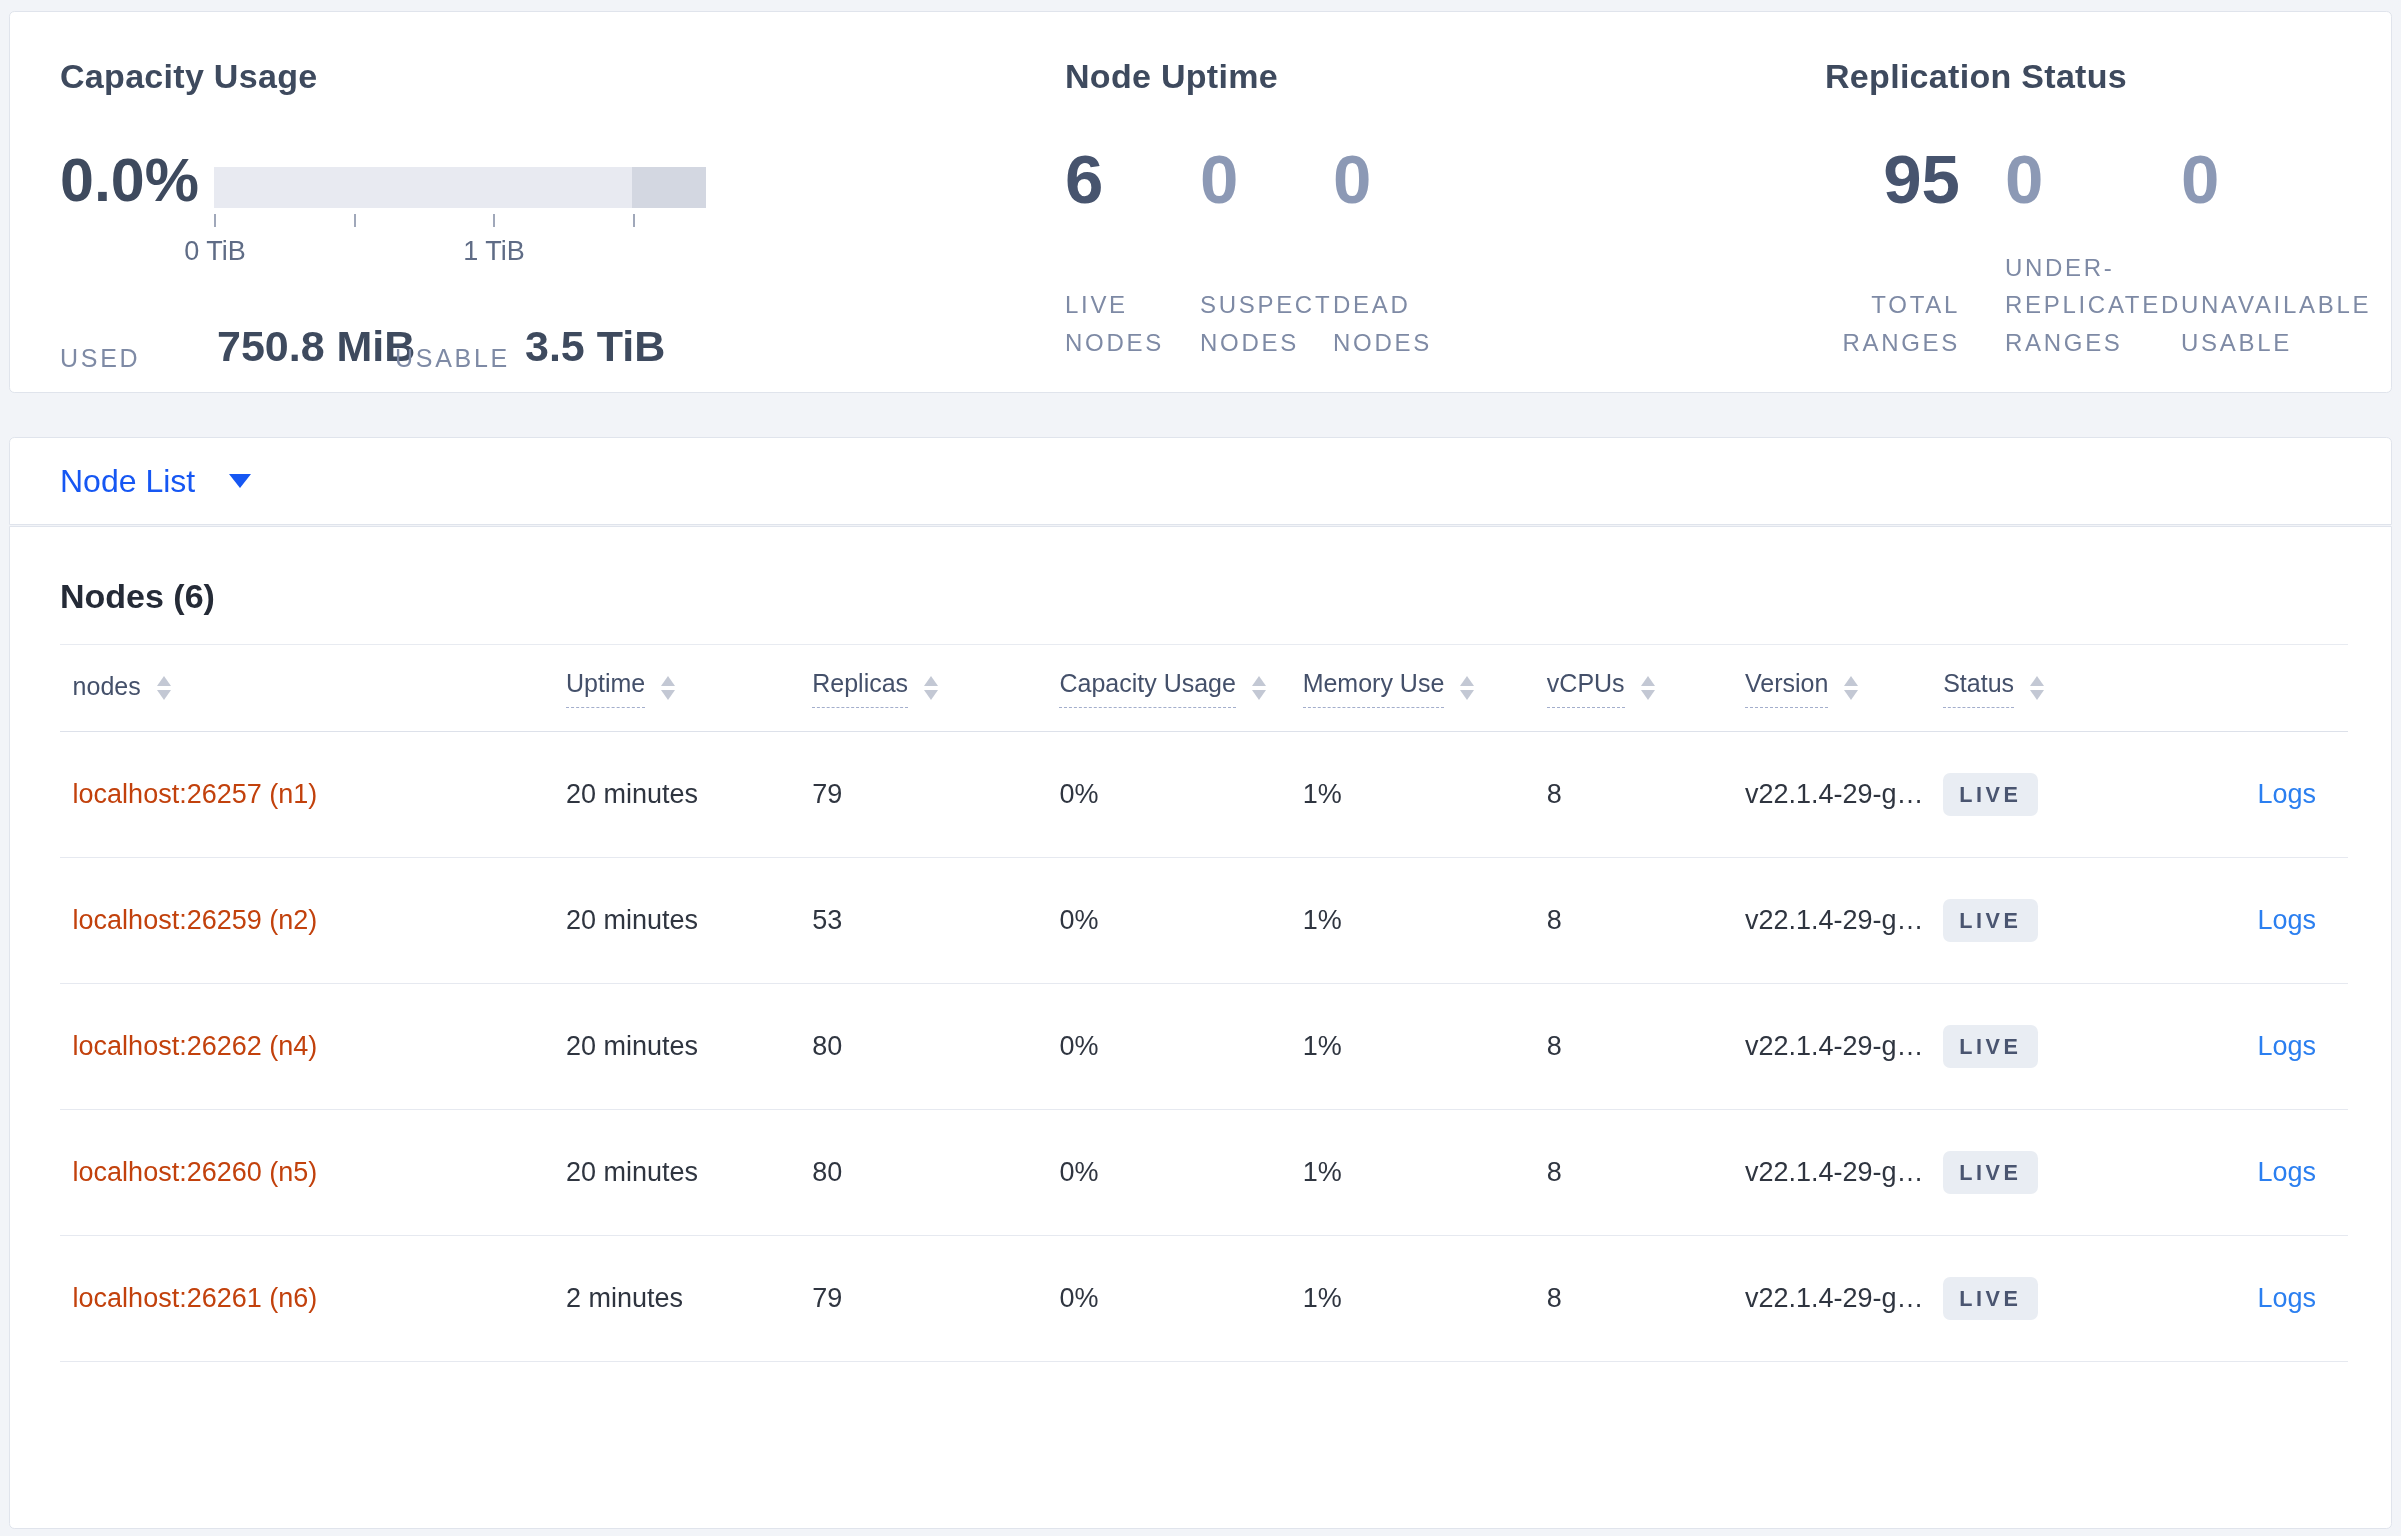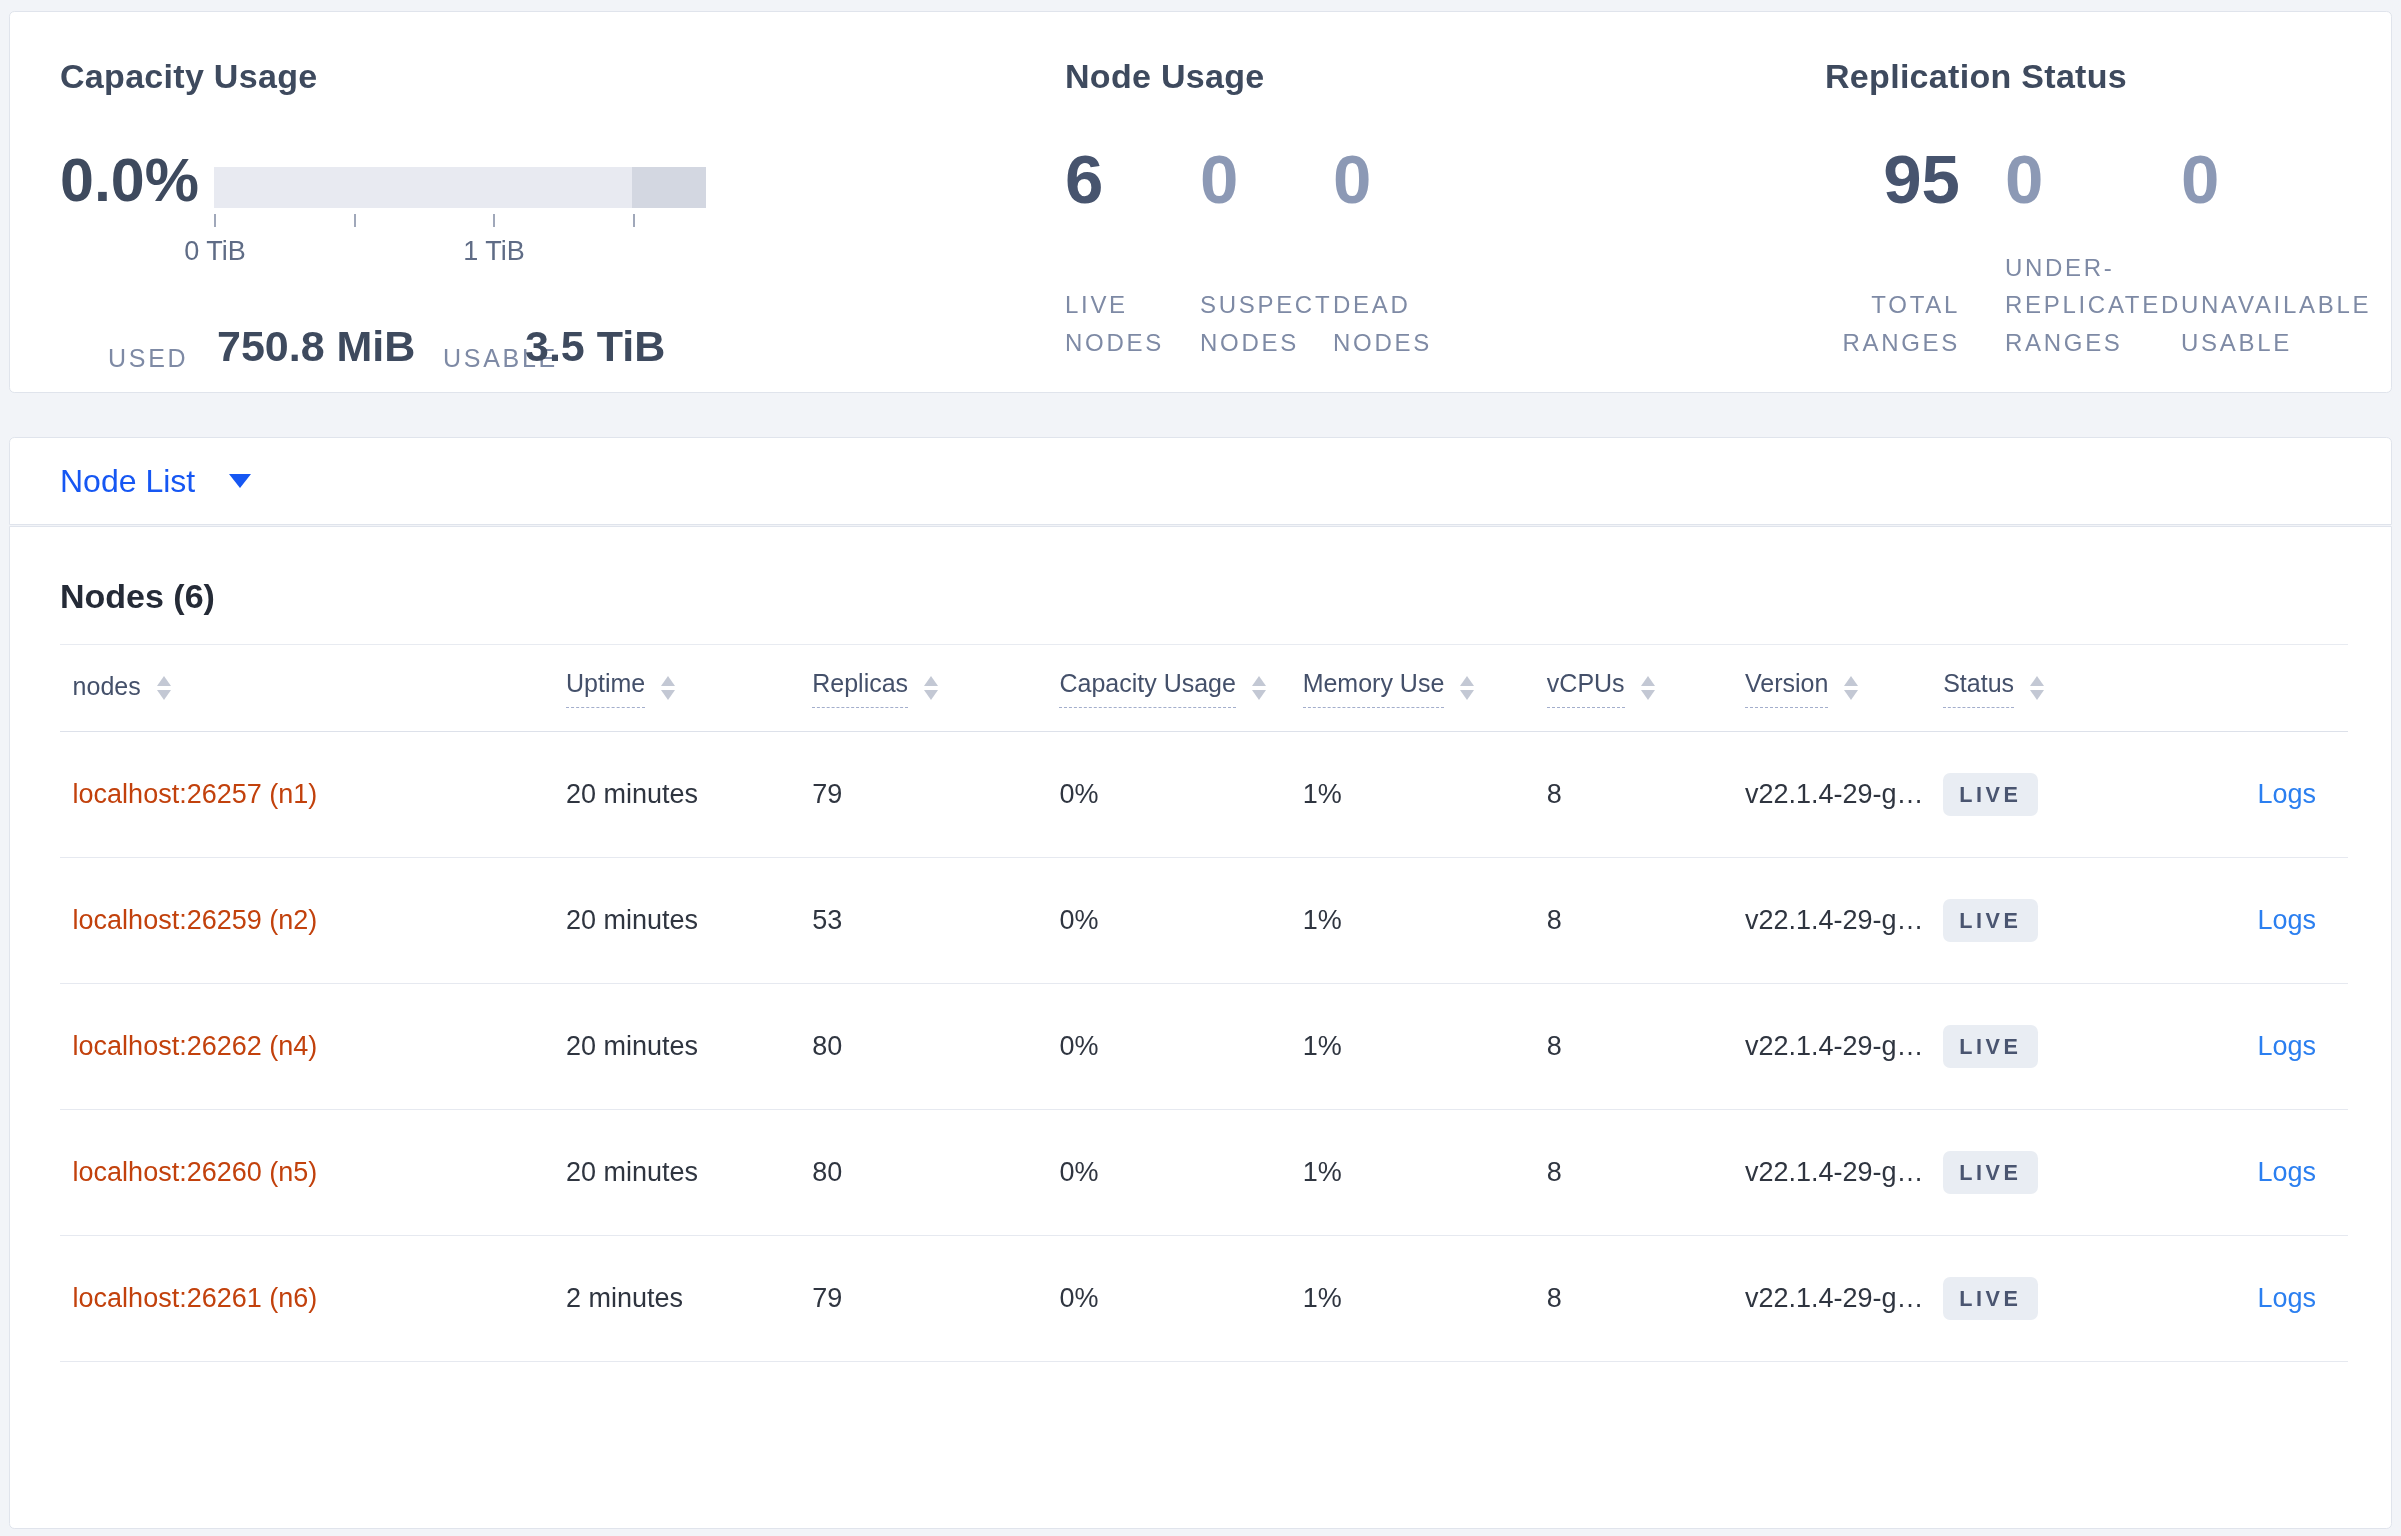--- a/index.html
+++ b/index.html
@@ -15,21 +15,21 @@
   #panel-nodes { left:1055px; width:721px; }
   #panel-replication { left:1815px; width:559px; }
   .panel-title { position:absolute; top:45px; left:0; font-size:34px; font-weight:700; color:#3e4a5e; letter-spacing:0.3px; }
 
   
   .cap-pct { position:absolute; left:0; top:133px; font-size:61px; font-weight:700; color:#3e4a5e; }
   .cap-bar { position:absolute; left:154px; top:155px; width:492px; height:41px; background:#e8eaf1; }
   .cap-bar-dark { position:absolute; right:0; top:0; height:100%; background:#d3d7e1; }
   .cap-tick { position:absolute; top:202px; width:1.8px; height:13.5px; background:#a0a8ba; }
   .cap-tick-label { position:absolute; top:224px; transform:translateX(-50%); font-size:27px; color:#5f6c86; white-space:nowrap; }
-  .cap-stat-label { position:absolute; top:332px; font-size:25px; letter-spacing:2.7px; color:#7e8aa5;margin-left:48px; }
+  .cap-stat-label { position:absolute; top:332px; font-size:25px; letter-spacing:2.7px; color:#7e8aa5; }
   .cap-stat-value { position:absolute; top:310px; font-size:43px; font-weight:700; color:#3e4a5e; white-space:nowrap; }
 
   
   .stat-col { position:absolute; top:133px; bottom:31px; display:flex; flex-direction:column; justify-content:space-between; }
   .stat-value { font-size:69px; font-weight:600; color:#47546e; line-height:1; }
   .stat-value.muted { color:#8c99b5; }
   .stat-label { font-size:24px; letter-spacing:2.7px; color:#7e8aa5; line-height:1.55; }
 
   
   #nodelist-card { left:9px; top:437px; width:2383px; height:88px; border-radius:5.4px 5.4px 0 0; }
@@ -76,21 +76,21 @@
     <span class="cap-stat-value" style="left:465px">3.5 TiB</span>
   <div class="cap-tick" style="left: 154px;"></div>
       <div class="cap-tick-label" style="left: 155px;">0 TiB</div>
       <div class="cap-tick" style="left: 294px;"></div>
       <div class="cap-tick" style="left: 433px;"></div>
       <div class="cap-tick-label" style="left: 434px;">1 TiB</div>
       <div class="cap-tick" style="left: 573px;"></div>
     </div>
 
   <div class="panel" id="panel-nodes">
-    <div class="panel-title">Node Usage</div>
+    <div class="panel-title">Node Uptime</div>
     <div id="node-stats">
         <div class="stat-col" style="left: 0px; width: 117px;">
           <div class="stat-value">6</div>
           <div class="stat-label">LIVE NODES</div>
         </div>
         <div class="stat-col" style="left: 135px; width: 122px;">
           <div class="stat-value muted">0</div>
           <div class="stat-label">SUSPECT NODES</div>
         </div>
         <div class="stat-col" style="left: 268px; width: 117px;">

